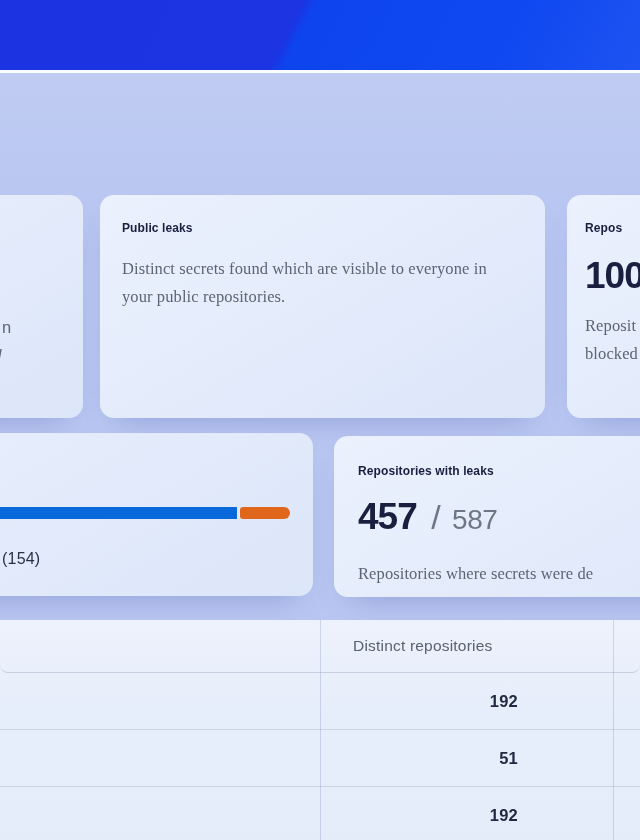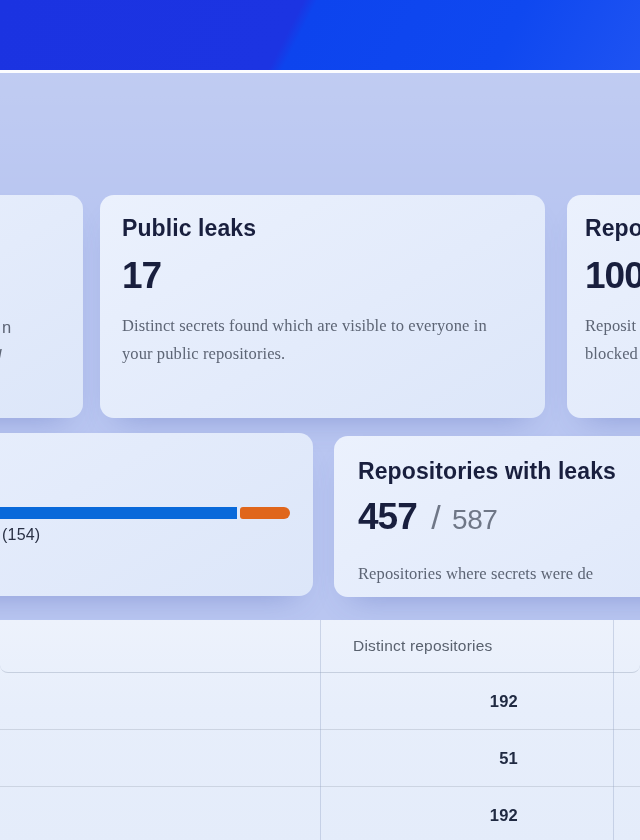--- a/index.html
+++ b/index.html
@@ -33,21 +33,21 @@
     background:linear-gradient(150deg, #ebf1fd 0%, #e3ebfb 55%, #dce6f9 100%);
     box-shadow:0 16px 30px -18px rgba(76,96,178,0.45);
   }
   .card-a { left:-357px; top:195px; width:440px; height:223px; }
   .card-b { left:100px;  top:195px; width:445px; height:223px; padding:22px 24px 0 22px; }
   .card-c { left:567px;  top:195px; width:440px; height:223px; padding:22px 24px 0 18px; }
   .card-d { left:-347px; top:433px; width:660px; height:163px; }
   .card-e { left:334px;  top:436px; width:520px; height:161px; padding:24px 24px 0 24px; }
 
   .card-title {
-    font-size:23px; font-weight:700; color:#191f3e; letter-spacing:.1px;
+    font-size:12px; font-weight:700; color:#191f3e; letter-spacing:.1px;
     line-height:23px; white-space:nowrap;
   }
   .card-value {
     margin-top:14px; font-size:37px; font-weight:600; color:#191f3e;
     letter-spacing:-1px; line-height:43px; white-space:nowrap;
   }
   .card-desc {
     margin-top:15px; font-size:16.5px; line-height:28px; color:#5d6575;
     letter-spacing:.1px;
     font-family:Liberation Serif, serif;
@@ -68,21 +68,21 @@
   
   .bar-blue {
     position:absolute; left:300px; top:74px; width:284px; height:12px;
     background:#0969da;
   }
   .bar-orange {
     position:absolute; left:587px; top:74px; width:50px; height:12px;
     background:#e0661c; border-radius:3px 6px 6px 3px;
   }
   .bar-count {
-    position:absolute; left:349px; top:90px;
+    position:absolute; left:349px; top:114px;
     font-size:16px; line-height:24px; color:#2a3145; letter-spacing:.2px;
   }
 
   
   .metrics-table {
     position:absolute; left:0; top:620px; width:640px; height:224px;
     background:linear-gradient(180deg, #edf2fc 0%, #e7eefb 40%, #e4ecfa 100%);
   }
   .t-header {
     height:52px; border-bottom:1px solid #c6cfdf;
@@ -115,21 +115,20 @@
   <div class="app-header"></div>
   <div class="header-divider"></div>
 
   <div class="card card-a">
     <span class="frag frag-1">n</span>
     <span class="frag frag-2">ll</span>
   </div>
 
   <div class="card card-b">
     <div class="card-title">Public leaks</div>
-    <div class="card-value">17</div>
     <div class="card-desc">Distinct secrets found which are visible to everyone in your public repositories.</div>
   </div>
 
   <div class="card card-c">
     <div class="card-title">Repos</div>
     <div class="card-value">100</div>
     <div class="card-desc">
       <span class="nowrap">Reposit</span><br>
       <span class="nowrap">blocked</span>
     </div>

